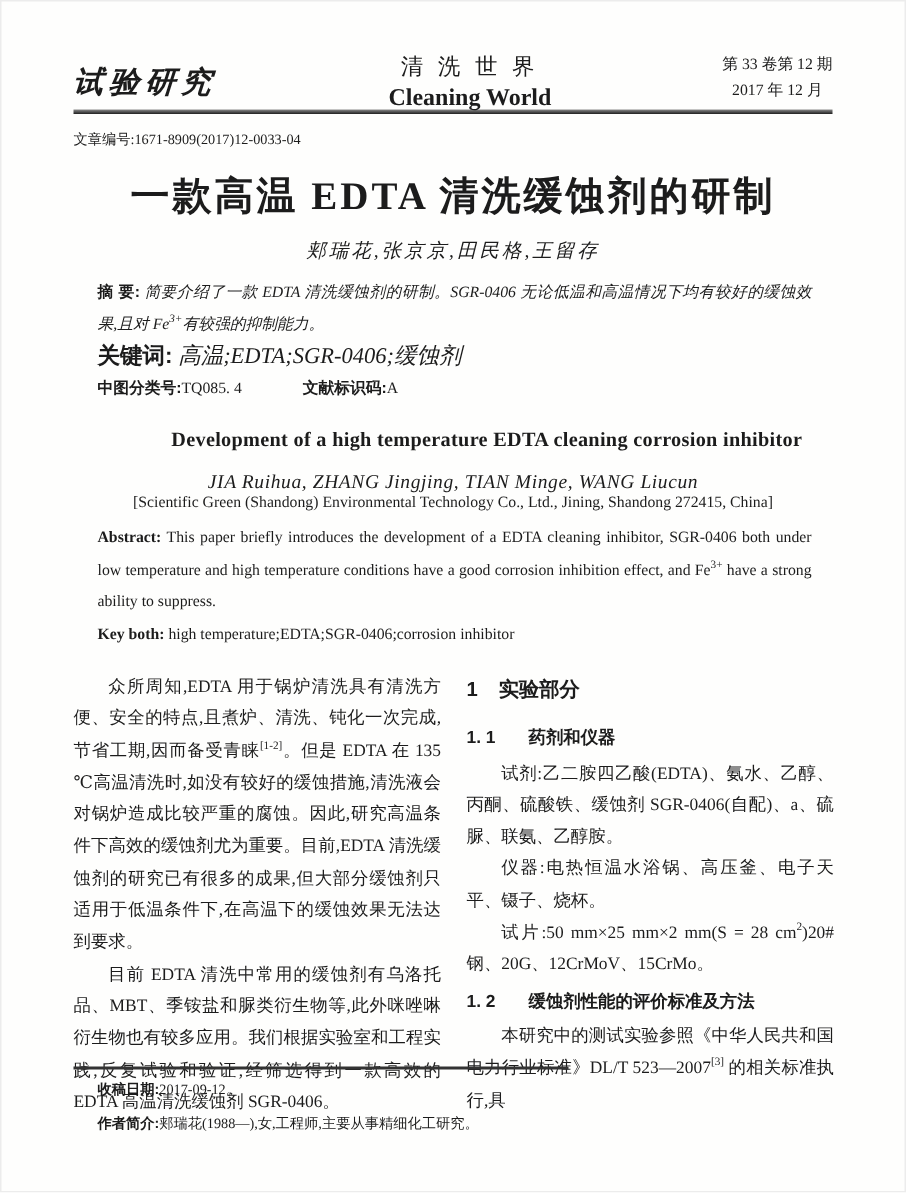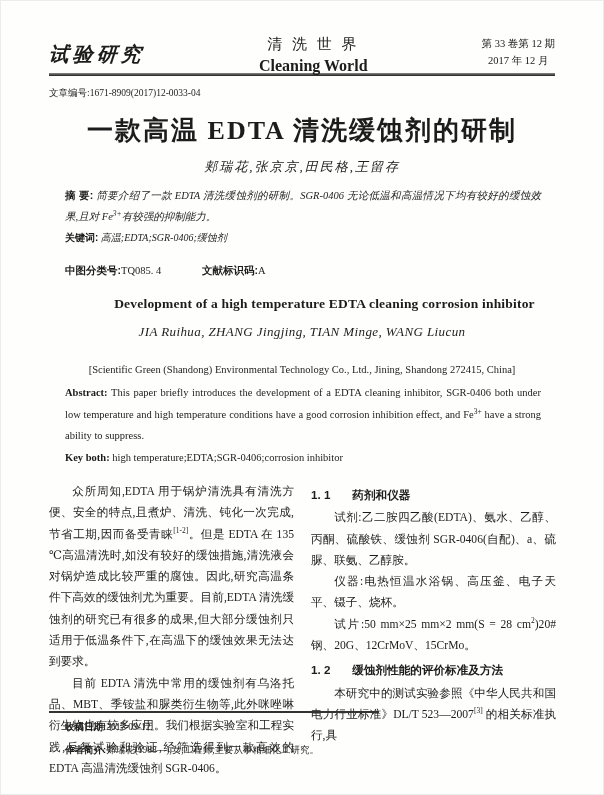--- a/index.html
+++ b/index.html
@@ -21,27 +21,27 @@
   .hdr-rule{height:3px;background:linear-gradient(#8a8a8a,#1f1f1f);margin:2px 48px 0 48px;}
   
   .article-id{font-size:9.5px;margin:11px 0 0 48px;}
   .title-cn{font-size:26px;font-weight:bold;text-align:center;letter-spacing:2px;margin:13px 0 0 0;}
   .authors-cn{font-size:13px;font-style:italic;text-align:center;letter-spacing:2px;margin-top:10px;}
   .affil-cn{font-size:10.5px;text-align:center;margin-top:8px;}
   .lab{font-weight:bold;font-style:normal;
        font-family:"Liberation Sans","DejaVu Sans",sans-serif;}
   .abstract-cn{font-size:10.5px;line-height:21px;margin:9px 62px 0 64px;
                text-align:justify;font-style:italic;}
-  .kw-cn{font-size:10px;line-height:21px;margin:0 62px 12px 64px;font-style:italic;}
+  .kw-cn{font-size:15px;line-height:21px;margin:0 62px 0 64px;font-style:italic;}
   .clc-line{font-size:10.5px;line-height:21px;margin:0 62px 0 64px;}
   .clc-gap{margin-left:38px;}
   
   .en-title{font-size:13.5px;font-weight:bold;text-align:center;margin-top:15px;letter-spacing:0.2px;padding-left:45px;}
   .en-authors{font-size:13px;font-style:italic;text-align:center;margin-top:12px;letter-spacing:0.4px;}
-  .en-affil{font-size:10.5px;text-align:center;margin-top:24px;}
+  .en-affil{font-size:10.5px;text-align:center;margin-top:1px;}
   .en-abstract{font-size:10.5px;line-height:21.5px;margin:7px 62px 0 64px;text-align:justify;}
   .en-kw{font-size:10.5px;line-height:21.5px;margin:0 62px 0 64px;}
   .en-lab{font-weight:bold;}
   
   .columns{display:flex;gap:17px;margin:13px 47px 0 48px;height:250px;justify-content:flex-end;}
   .col{flex:1;font-size:11.6px;line-height:21.3px;text-align:justify;}
   .col p{margin:0;text-indent:2em;}
   .sec-h{font-family:"Liberation Sans","DejaVu Sans",sans-serif;font-weight:bold;
          font-size:13.5px;margin:2px 0 11px 0;}
   .sec-h .no{margin-right:14px;}
@@ -107,20 +107,23 @@
   </div>
 
   <div class="columns">
 
     <div class="col">
       <p><span>众所周知,EDTA 用于锅炉清洗具有清洗方便、安全的特点,且煮炉、清洗、钝化一次完成,节省工期,因而备受青睐</span><sup>[1-2]</sup><span>。但是 EDTA 在 135 ℃高温清洗时,如没有较好的缓蚀措施,清洗液会对锅炉造成比较严重的腐蚀。因此,研究高温条件下高效的缓蚀剂尤为重要。目前,EDTA 清洗缓蚀剂的研究已有很多的成果,但大部分缓蚀剂只适用于低温条件下,在高温下的缓蚀效果无法达到要求。</span></p>
       <p>目前 EDTA 清洗中常用的缓蚀剂有乌洛托品、MBT、季铵盐和脲类衍生物等,此外咪唑啉衍生物也有较多应用。我们根据实验室和工程实践,反复试验和验证,经筛选得到一款高效的 EDTA 高温清洗缓蚀剂 SGR-0406。</p>
     </div>
 
     <div class="col">
+      <div class="sec-h">
+        <span class="no">1</span><span>实验部分</span>
+      </div>
       <div class="sub-h">
         <span class="no">1. 1</span><span>药剂和仪器</span>
       </div>
       <p>试剂:乙二胺四乙酸(EDTA)、氨水、乙醇、丙酮、硫酸铁、缓蚀剂 SGR-0406(自配)、a、硫脲、联氨、乙醇胺。</p>
       <p>仪器:电热恒温水浴锅、高压釜、电子天平、镊子、烧杯。</p>
       <p><span>试片:50 mm×25 mm×2 mm(S = 28 cm</span><sup>2</sup><span>)20#钢、20G、12CrMoV、15CrMo。</span></p>
       <div class="sub-h">
         <span class="no">1. 2</span><span>缓蚀剂性能的评价标准及方法</span>
       </div>
       <p><span>本研究中的测试实验参照《中华人民共和国电力行业标准》DL/T 523—2007</span><sup>[3]</sup><span> 的相关标准执行,具</span></p>

